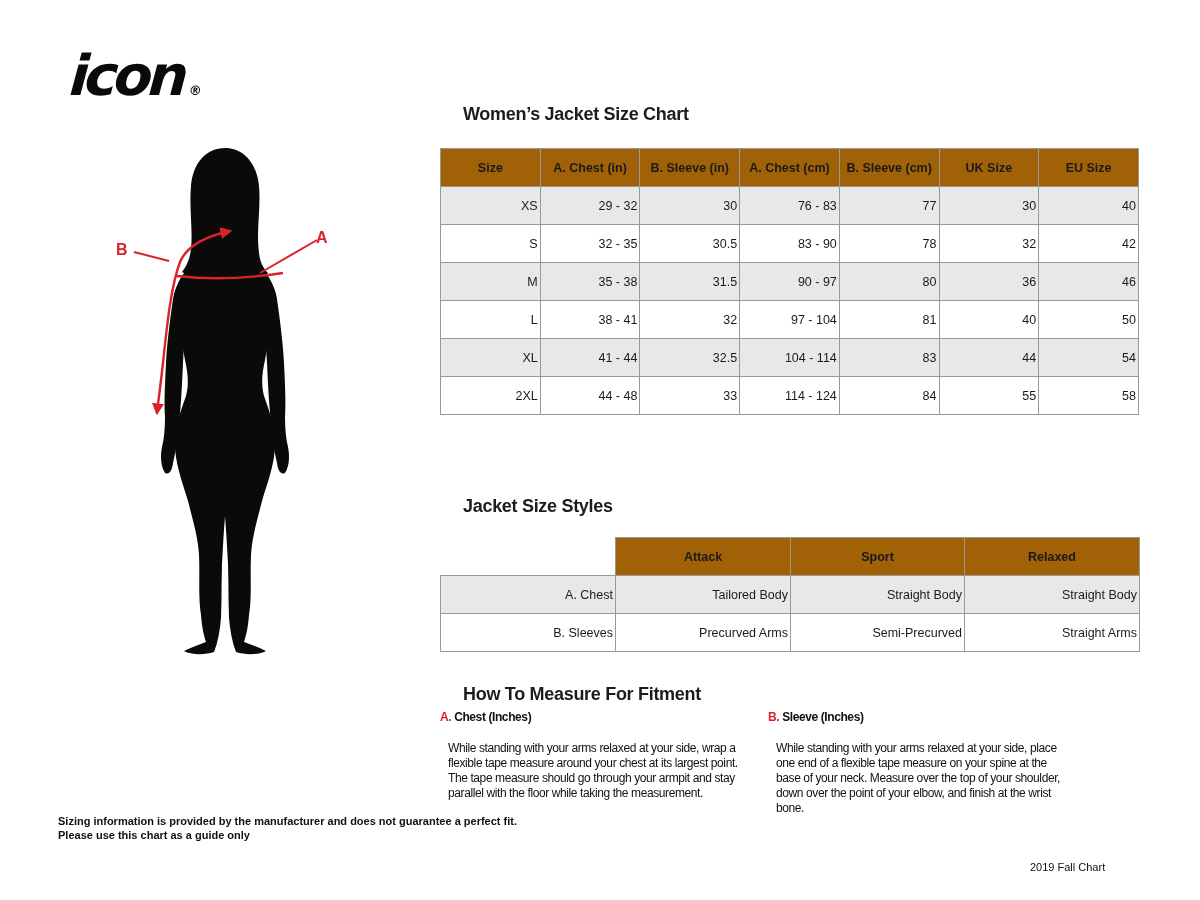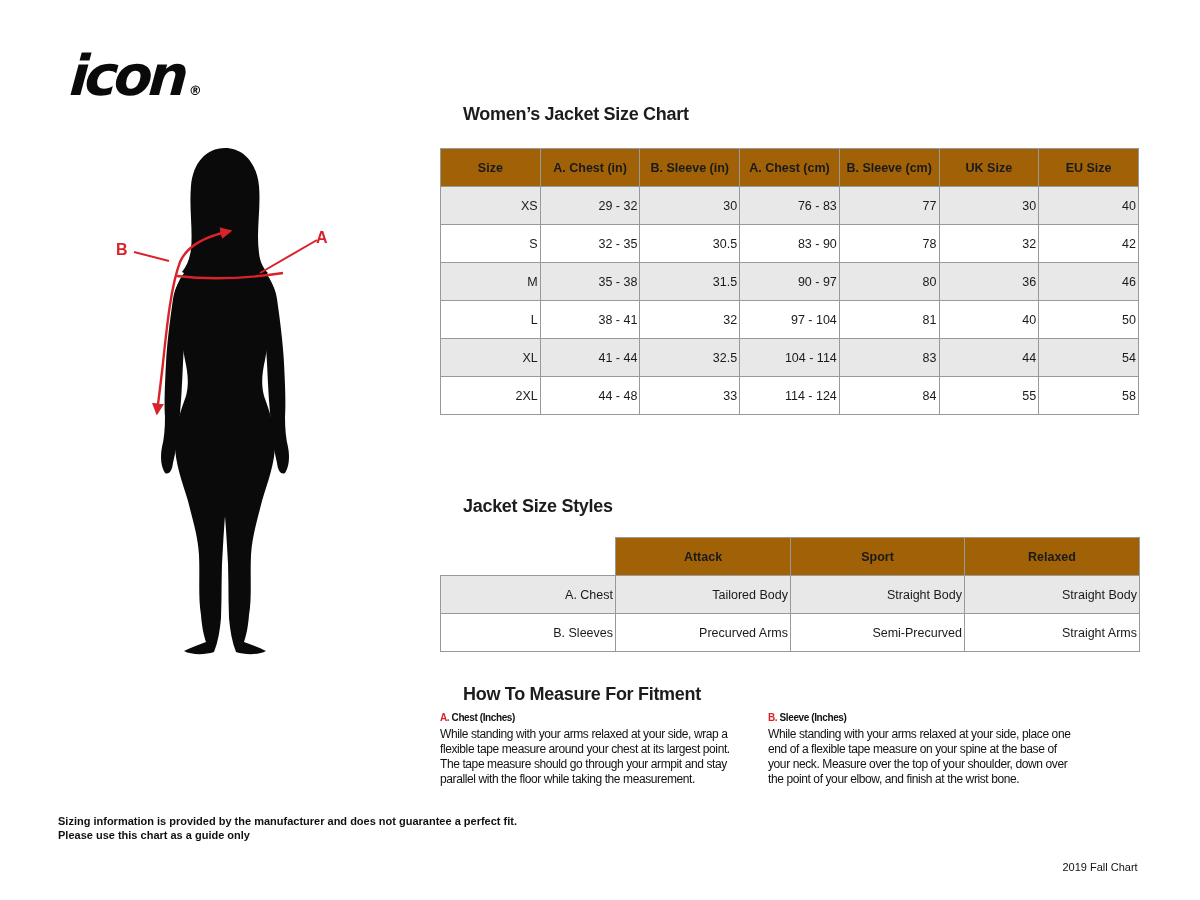--- a/index.html
+++ b/index.html
@@ -28,28 +28,28 @@
         font-size:12.5px;padding:0 2px;color:#1a1a1a;}
   th{background:#a16207;font-weight:700;}
   td{font-weight:400;text-align:right;}
   tbody tr:nth-child(odd) td{background:#e8e8e8;}
   .t2 th.corner{border:none;background:transparent;}
 
   
   .measure-col{position:absolute;top:710px;font-size:12px;line-height:15px;
                letter-spacing:-0.4px;color:#111;}
   .mc-a{left:440px;width:306px;} .mc-b{left:768px;width:308px;}
-  .m-label{font-weight:700;font-size:10px;margin:0 0 2px 0;}
+  .m-label{font-weight:700;font-size:12px;margin:0 0 16px 0;}
   .m-letter{color:#d8232a;}
-  .m-text{margin:0;}
+  .m-text{margin:8px;}
 
   
   .disclaimer{position:absolute;left:58px;top:815px;font-size:11px;line-height:13.5px;
               font-weight:700;color:#111;}
-  .version{position:absolute;left:1030px;top:861px;width:140px;text-align:center;
+  .version{position:absolute;left:1030px;top:861px;width:140px;
            font-size:11px;color:#111;}
 </style>
 </head>
 <body>
 
 <div class="canvas">
 
   <div class="logo">
     <span>icon</span><span class="reg">®</span>
   </div>

